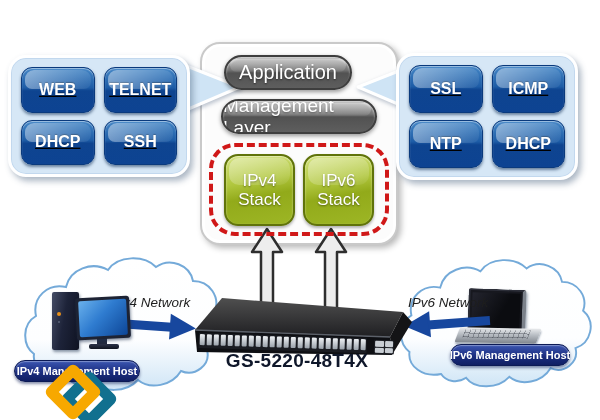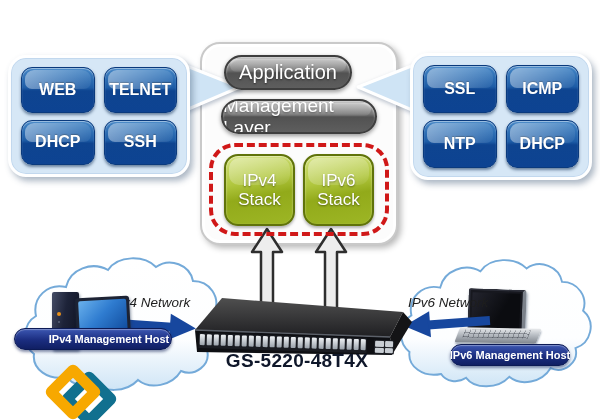--- a/index.html
+++ b/index.html
@@ -2,21 +2,21 @@
 <html><head>
 <meta charset="utf-8">
 <style>
   html,body{margin:0;padding:0;background:#fff;}
   .canvas{position:relative;width:600px;height:420px;background:#fff;overflow:hidden;
           font-family:"Liberation Sans","DejaVu Sans",sans-serif;}
 
   
   .proto-panel{position:absolute;background:#d6e7f6;border:3px solid #fff;border-radius:18px;
     box-shadow:3px 4px 6px rgba(70,95,125,.45), inset 0 0 0 1px #c2d8ee;
-    display:grid;grid-template-columns:1fr 1fr;gap:7px 9px;padding:9px 10px;box-sizing:border-box;z-index:5;}
+    display:grid;grid-template-columns:1fr 1fr;gap:7px 9px;padding:9px 10px;box-sizing:border-box;z-index:5;text-decoration:underline;}
   .btn-blue{position:relative;border:1px solid #0a3a7d;border-radius:11px;
     background:linear-gradient(180deg,#4486c6 0%,#1d5ca6 45%,#0e4490 52%,#0d4392 100%);
     color:#fff;font-weight:bold;font-size:16px;display:flex;align-items:center;justify-content:center;
     box-shadow:0 2px 3px rgba(15,45,85,.55), inset 0 1px 1px rgba(255,255,255,.5);
     text-shadow:0 -1px 1px rgba(0,0,0,.35);overflow:hidden;}
   .btn-blue::after{content:"";position:absolute;left:3px;right:3px;top:2px;height:44%;
     border-radius:9px 9px 7px 7px;
     background:linear-gradient(115deg,rgba(255,255,255,.42) 0%,rgba(255,255,255,.22) 55%,rgba(255,255,255,.05) 100%);}
 
   
@@ -138,21 +138,21 @@
   <div class="monitor">
       <div class="monitor-screen"></div>
     </div>
   <div class="monitor-neck"></div>
   <div class="monitor-base"></div>
   <div class="net-label" style="left:110px;top:295px;">IPv4 Network</div>
   <div class="net-arrow" style="left:96px;top:312px;width:102px;height:26px;transform:rotate(4deg);">
     <div class="shaft" style="left:0;top:9px;width:76px;height:9px;"></div>
     <div class="head-right" style="left:74px;top:0;"></div>
   </div>
-  <div class="host-pill" style="left:14px;top:328px;width:124px;padding-left:32px;">IPv4 Management Host</div>
+  <div class="host-pill" style="left:14px;top:360px;width:124px;">IPv4 Management Host</div>
 
   <div class="laptop-screen"></div>
   <div class="laptop-base"></div>
   <div class="net-label" style="left:408px;top:295px;">IPv6 Network</div>
   <div class="net-arrow" style="left:404px;top:310px;width:88px;height:26px;transform:rotate(-4deg);">
     <div class="head-left" style="left:0;top:0;"></div>
     <div class="shaft" style="left:24px;top:9px;width:62px;height:9px;"></div>
   </div>
   <div class="host-pill" style="left:450px;top:344px;width:118px;">IPv6 Management Host</div>
 
@@ -225,21 +225,21 @@
     <span>IPv6</span>
     <span>Stack</span>
   </div>
 
   <div class="proto-panel" style="left:8px;top:55px;width:182px;height:122px;">
     <div class="btn-blue">WEB</div>
     <div class="btn-blue">TELNET</div>
     <div class="btn-blue">DHCP</div>
     <div class="btn-blue">SSH</div>
   </div>
-  <div class="proto-panel" style="left:410px;top:53px;width:182px;height:127px;">
+  <div class="proto-panel" style="left:396px;top:53px;width:182px;height:127px;">
     <div class="btn-blue">SSL</div>
     <div class="btn-blue">ICMP</div>
     <div class="btn-blue">NTP</div>
     <div class="btn-blue">DHCP</div>
   </div>
 
   <div class="logo">
     <div class="logo-ring logo-teal"></div>
     <div class="logo-ring logo-orange"></div>
   </div>

